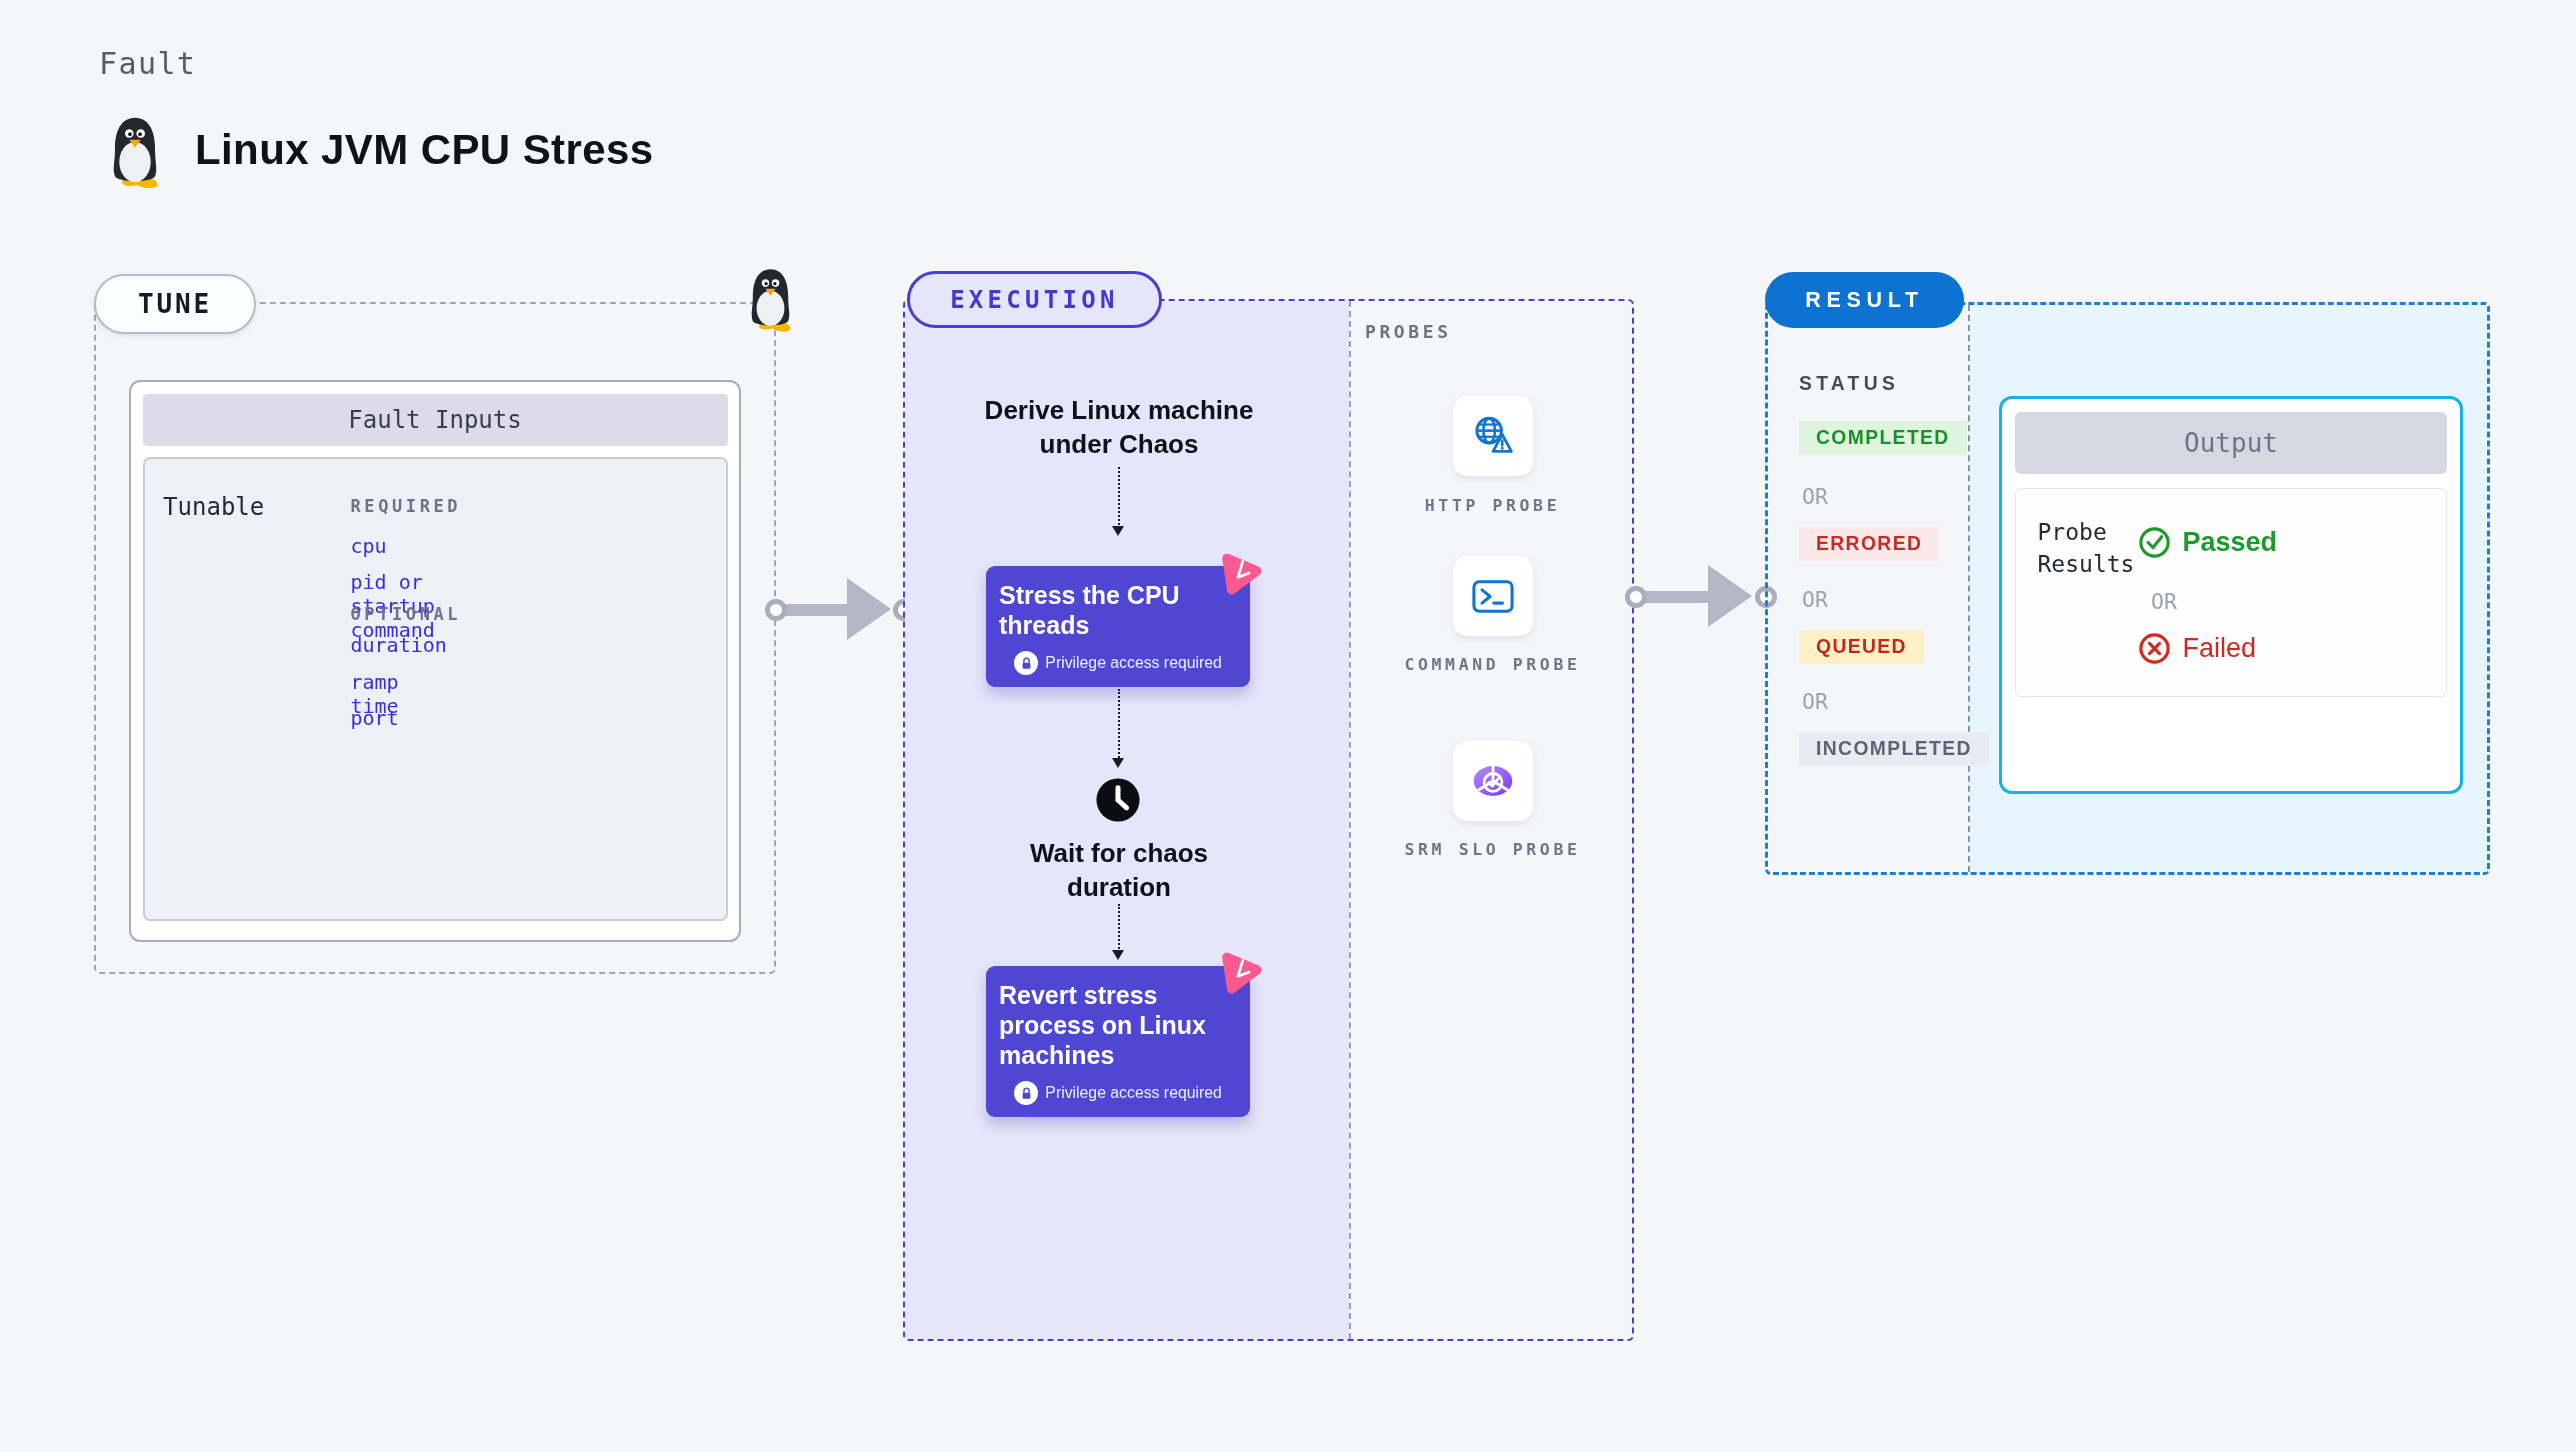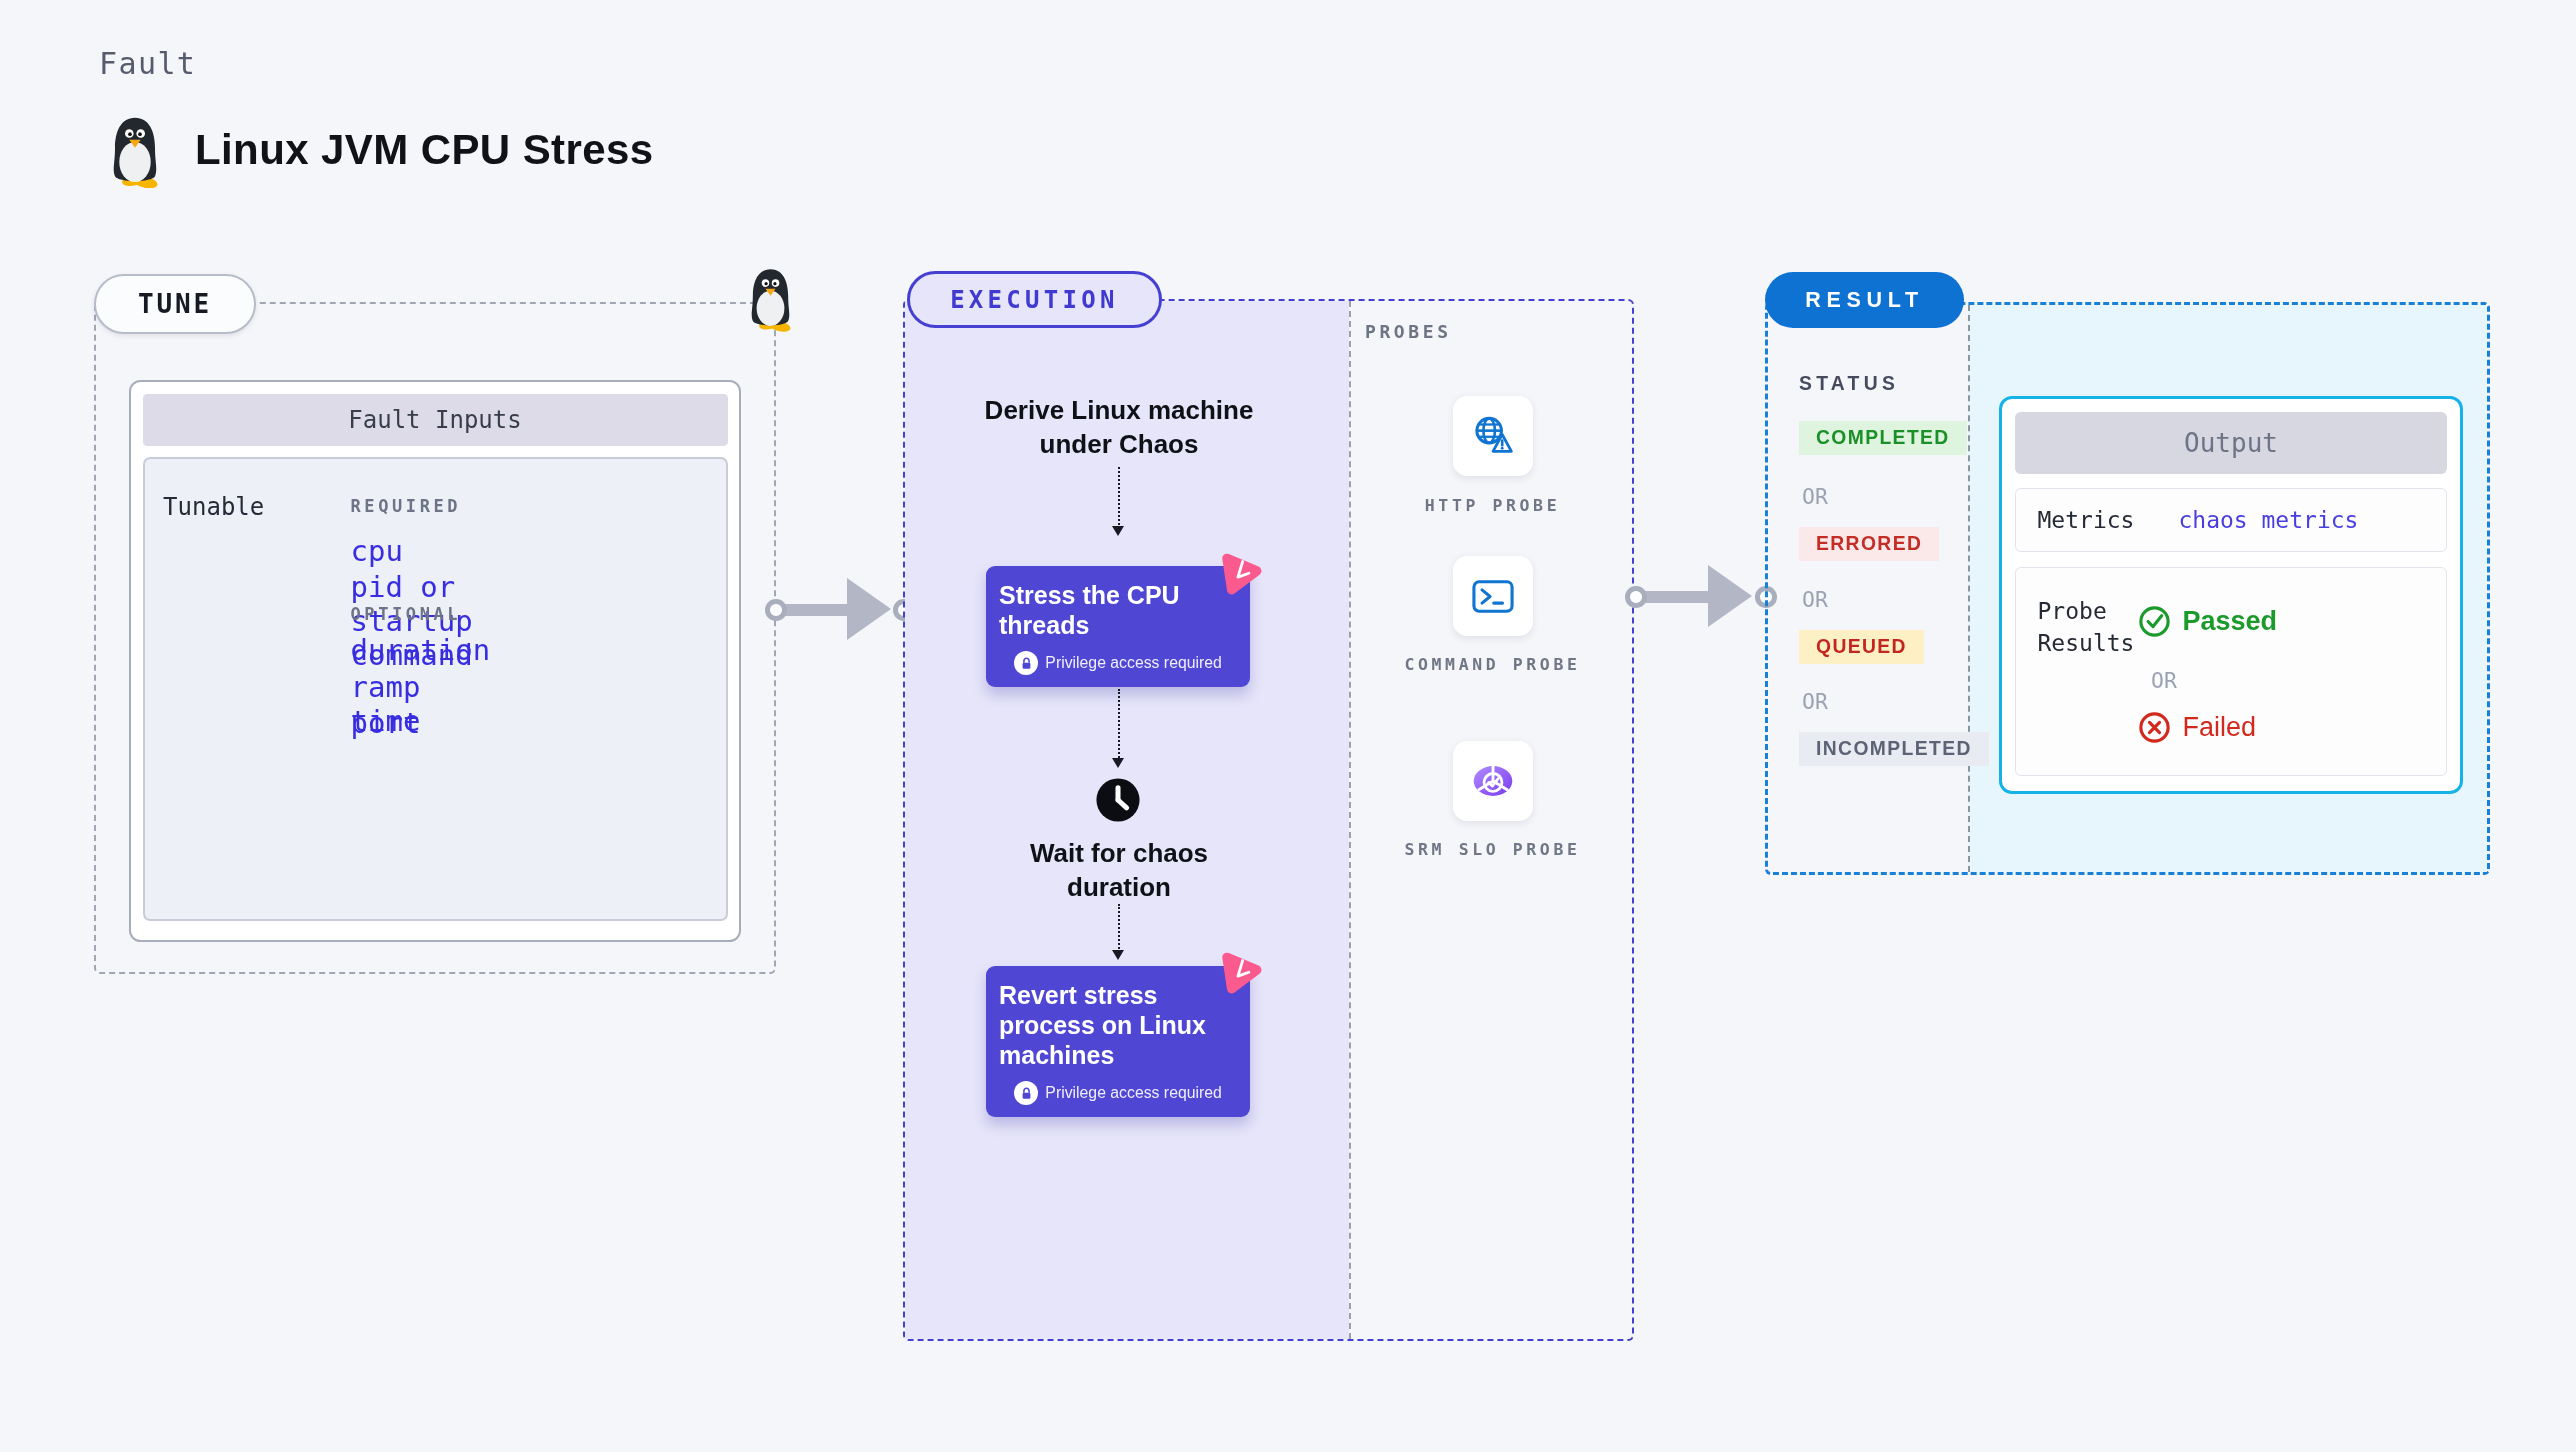--- a/index.html
+++ b/index.html
@@ -35,21 +35,21 @@
   .result-badge{ left:1765px; top:272px; width:199px; height:56px; background:#0e72d3;
                  font-size:21.5px; font-weight:700; letter-spacing:5.7px; color:#ffffff; }
 
   
   .ui-card   { left:129px; top:380px; width:612px; height:562px; background:#ffffff; border:2.9px solid #a7adbb; border-radius:11.5px; padding:11.5px; }
   .ui-header { height:52px; background:#dcdbe7; border-radius:4.3px; display:flex; align-items:center; justify-content:center;
                font-size:24px; color:#383d4d; }
   .ui-inner  { position:relative; margin-top:11.5px; height:464px; background:#eef0f7; border:2.1px solid #c9ccd8; border-radius:7.2px; }
   .ui-tunable { left:18.6px; top:34px; font-size:24px; color:#262a36; }
   .ui-group-label { font-size:17px; font-weight:600; letter-spacing:3.6px; color:#6d7487; }
-  .ui-item   { font-size:29px; color:#382ee0; }
+  .ui-item   { font-size:20px; color:#382ee0; }
   .ui-col    { left:206px; top:0; }
 
   
   .arrow-line { height:11.5px; background:#b3b7c5; }
   .arrow-head { width:0; height:0; border-top:31.5px solid transparent; border-bottom:31.5px solid transparent; border-left:44px solid #b3b7c5; }
   .node-dot   { width:21.5px; height:21.5px; border-radius:50%; background:#fcfdff; border:5px solid #a9aebc; }
 
   
   .flow-text  { width:330px; text-align:center; font-size:26px; font-weight:700; color:#0e1116; line-height:1.3; }
   .vconn      { width:0; border-left:2.9px dotted #171a22; }
@@ -266,24 +266,20 @@
   <div class="abs or-label mono" style="left:1802px; top:484px;">OR</div>
   <div class="abs status-pill pill-error" style="top:527px;">ERRORED</div>
   <div class="abs or-label mono" style="left:1802px; top:587px;">OR</div>
   <div class="abs status-pill pill-warning" style="top:630px;">QUEUED</div>
   <div class="abs or-label mono" style="left:1802px; top:689px;">OR</div>
   <div class="abs status-pill pill-neutral" style="top:732px;">INCOMPLETED</div>
 
   <div class="abs output-card">
     <div class="output-header mono">Output</div>
 
-    <div class="output-row metrics-row">
-      <span class="metrics-label mono">Metrics</span>
-      <span class="metrics-value mono">chaos metrics</span>
-    </div>
 
     <div class="output-row probe-results-row">
       <div class="pr-label mono">Probe Results</div>
 
       <div class="pr-item" style="top:37px;">
         <svg width="33" height="33" viewBox="0 0 46 46">
           <circle cx="23" cy="23" r="19" fill="none" stroke="#1d9a2c" stroke-width="4.4"></circle>
           <path d="M14 23 L21 30 L33 15" fill="none" stroke="#1d9a2c" stroke-width="4.4" stroke-linecap="round" stroke-linejoin="round"></path>
         </svg>
         <span class="pr-passed-text">Passed</span>

